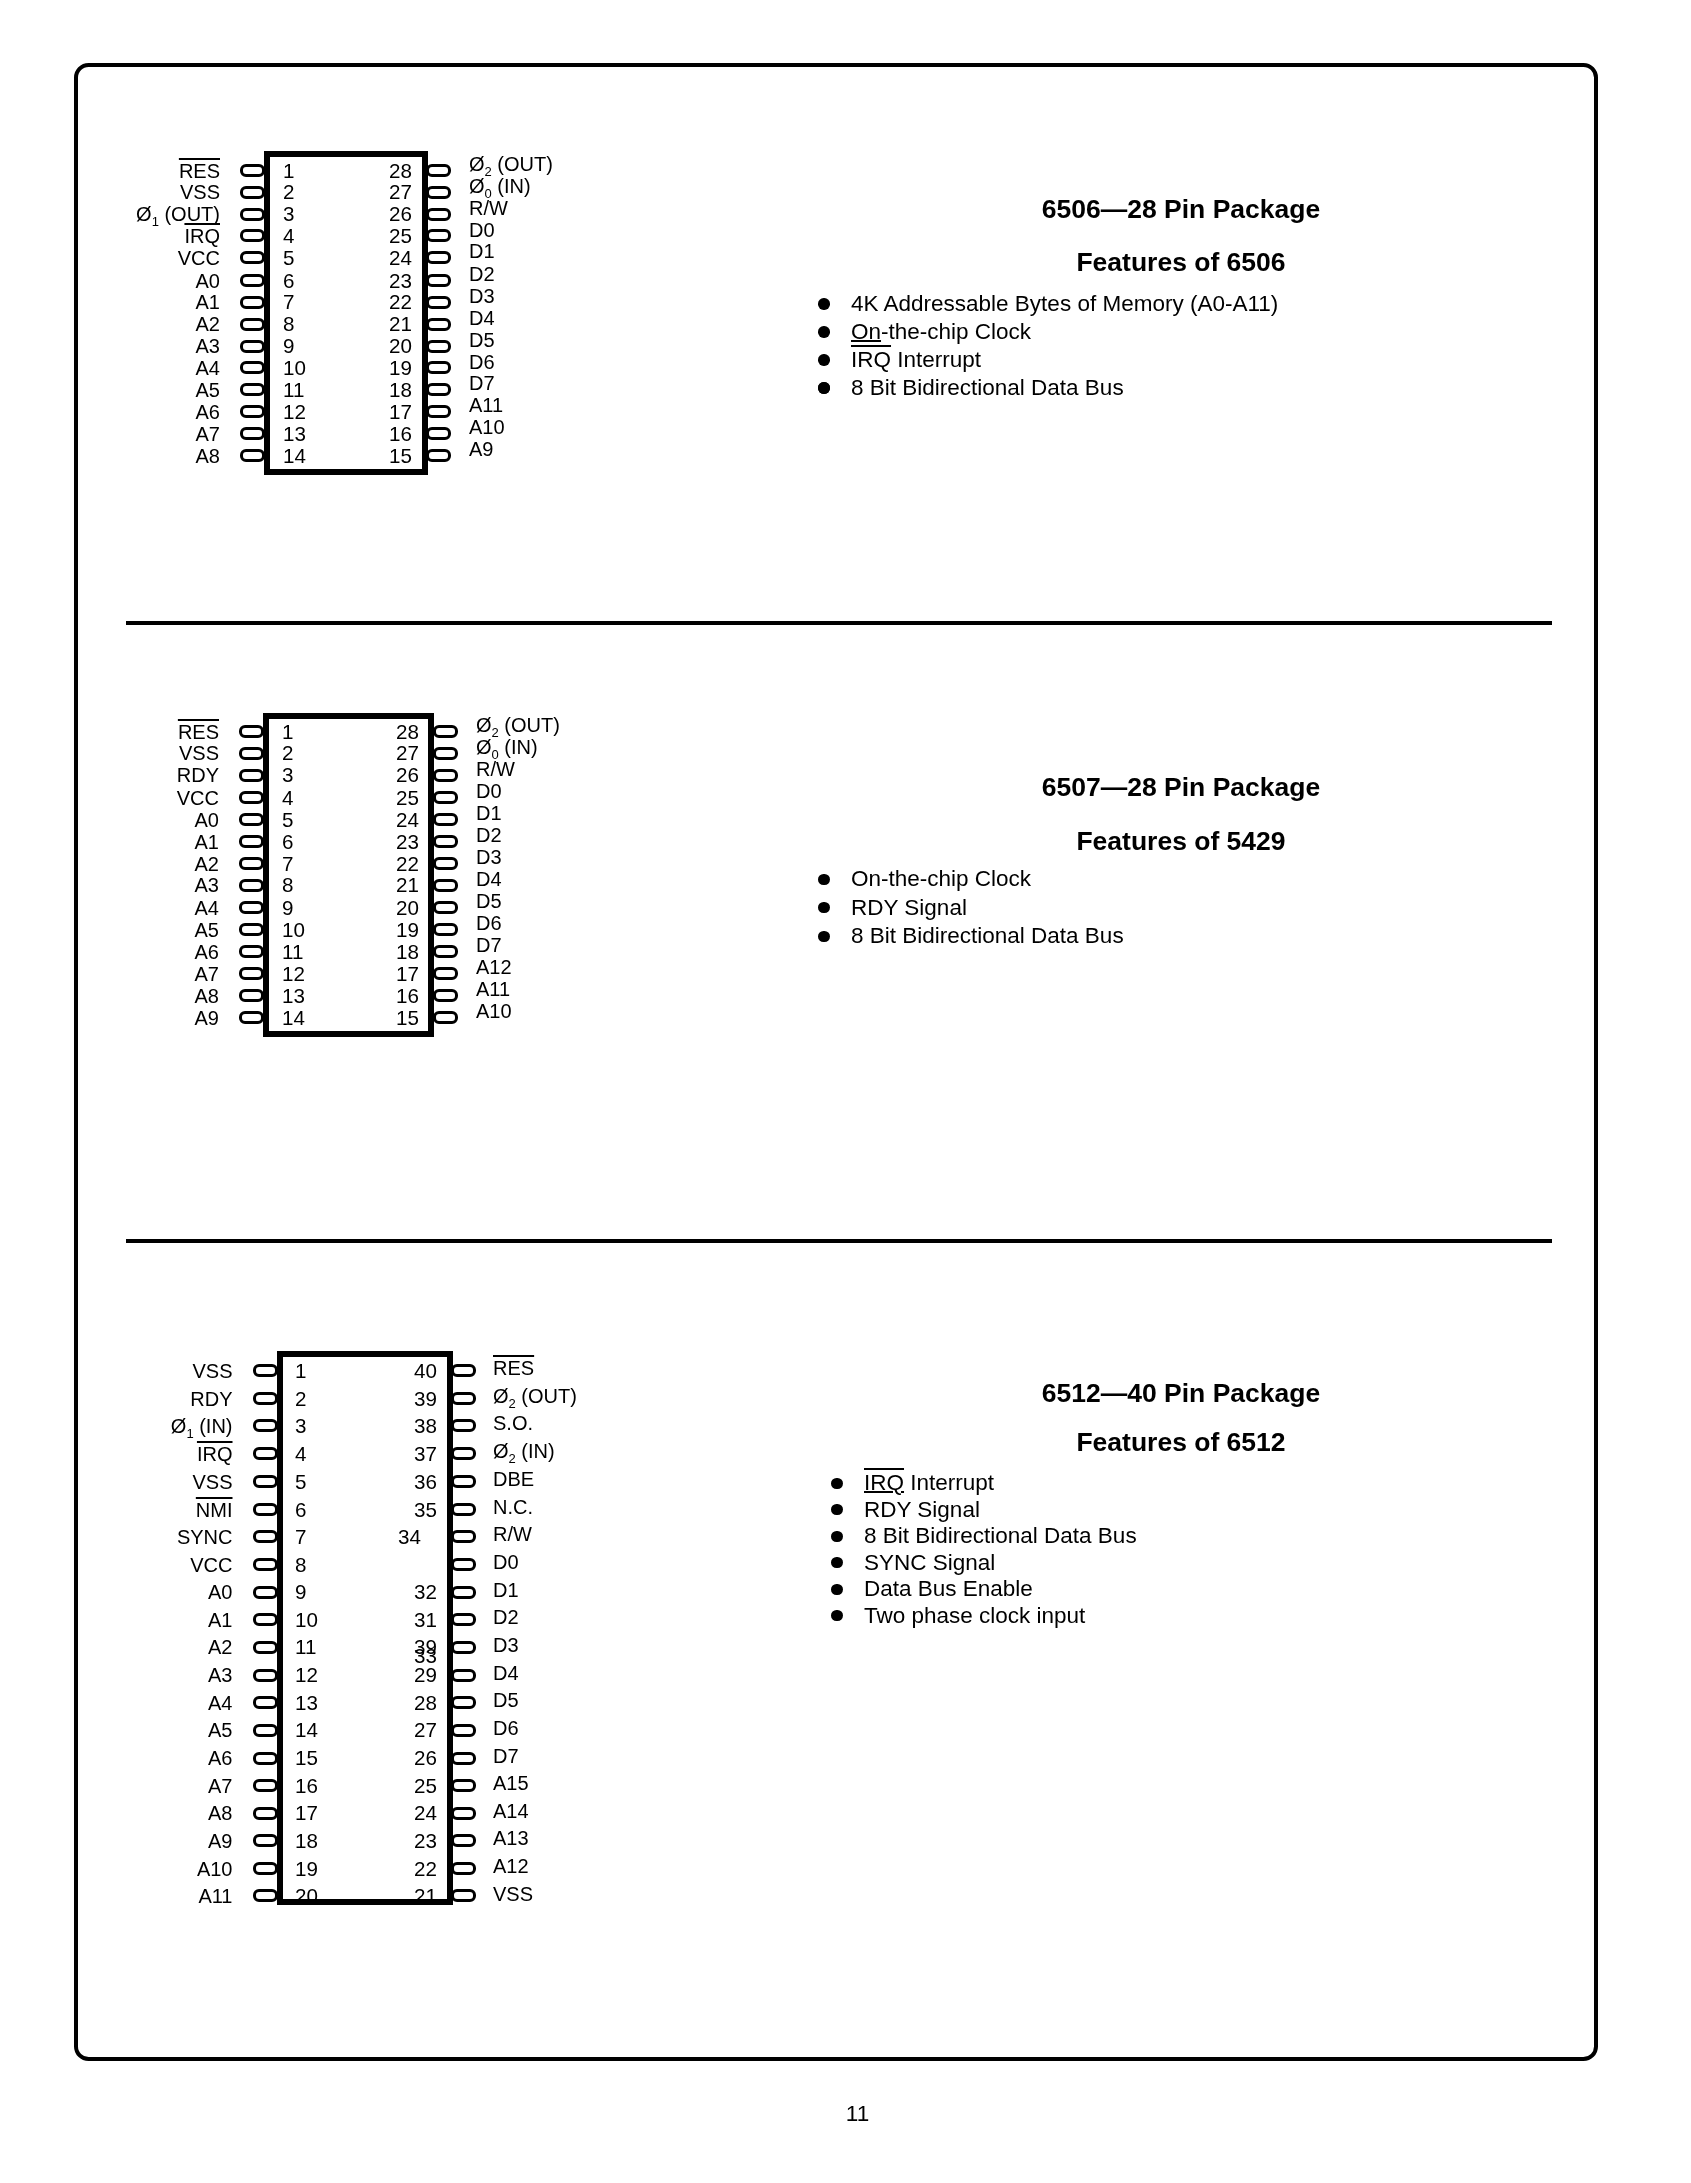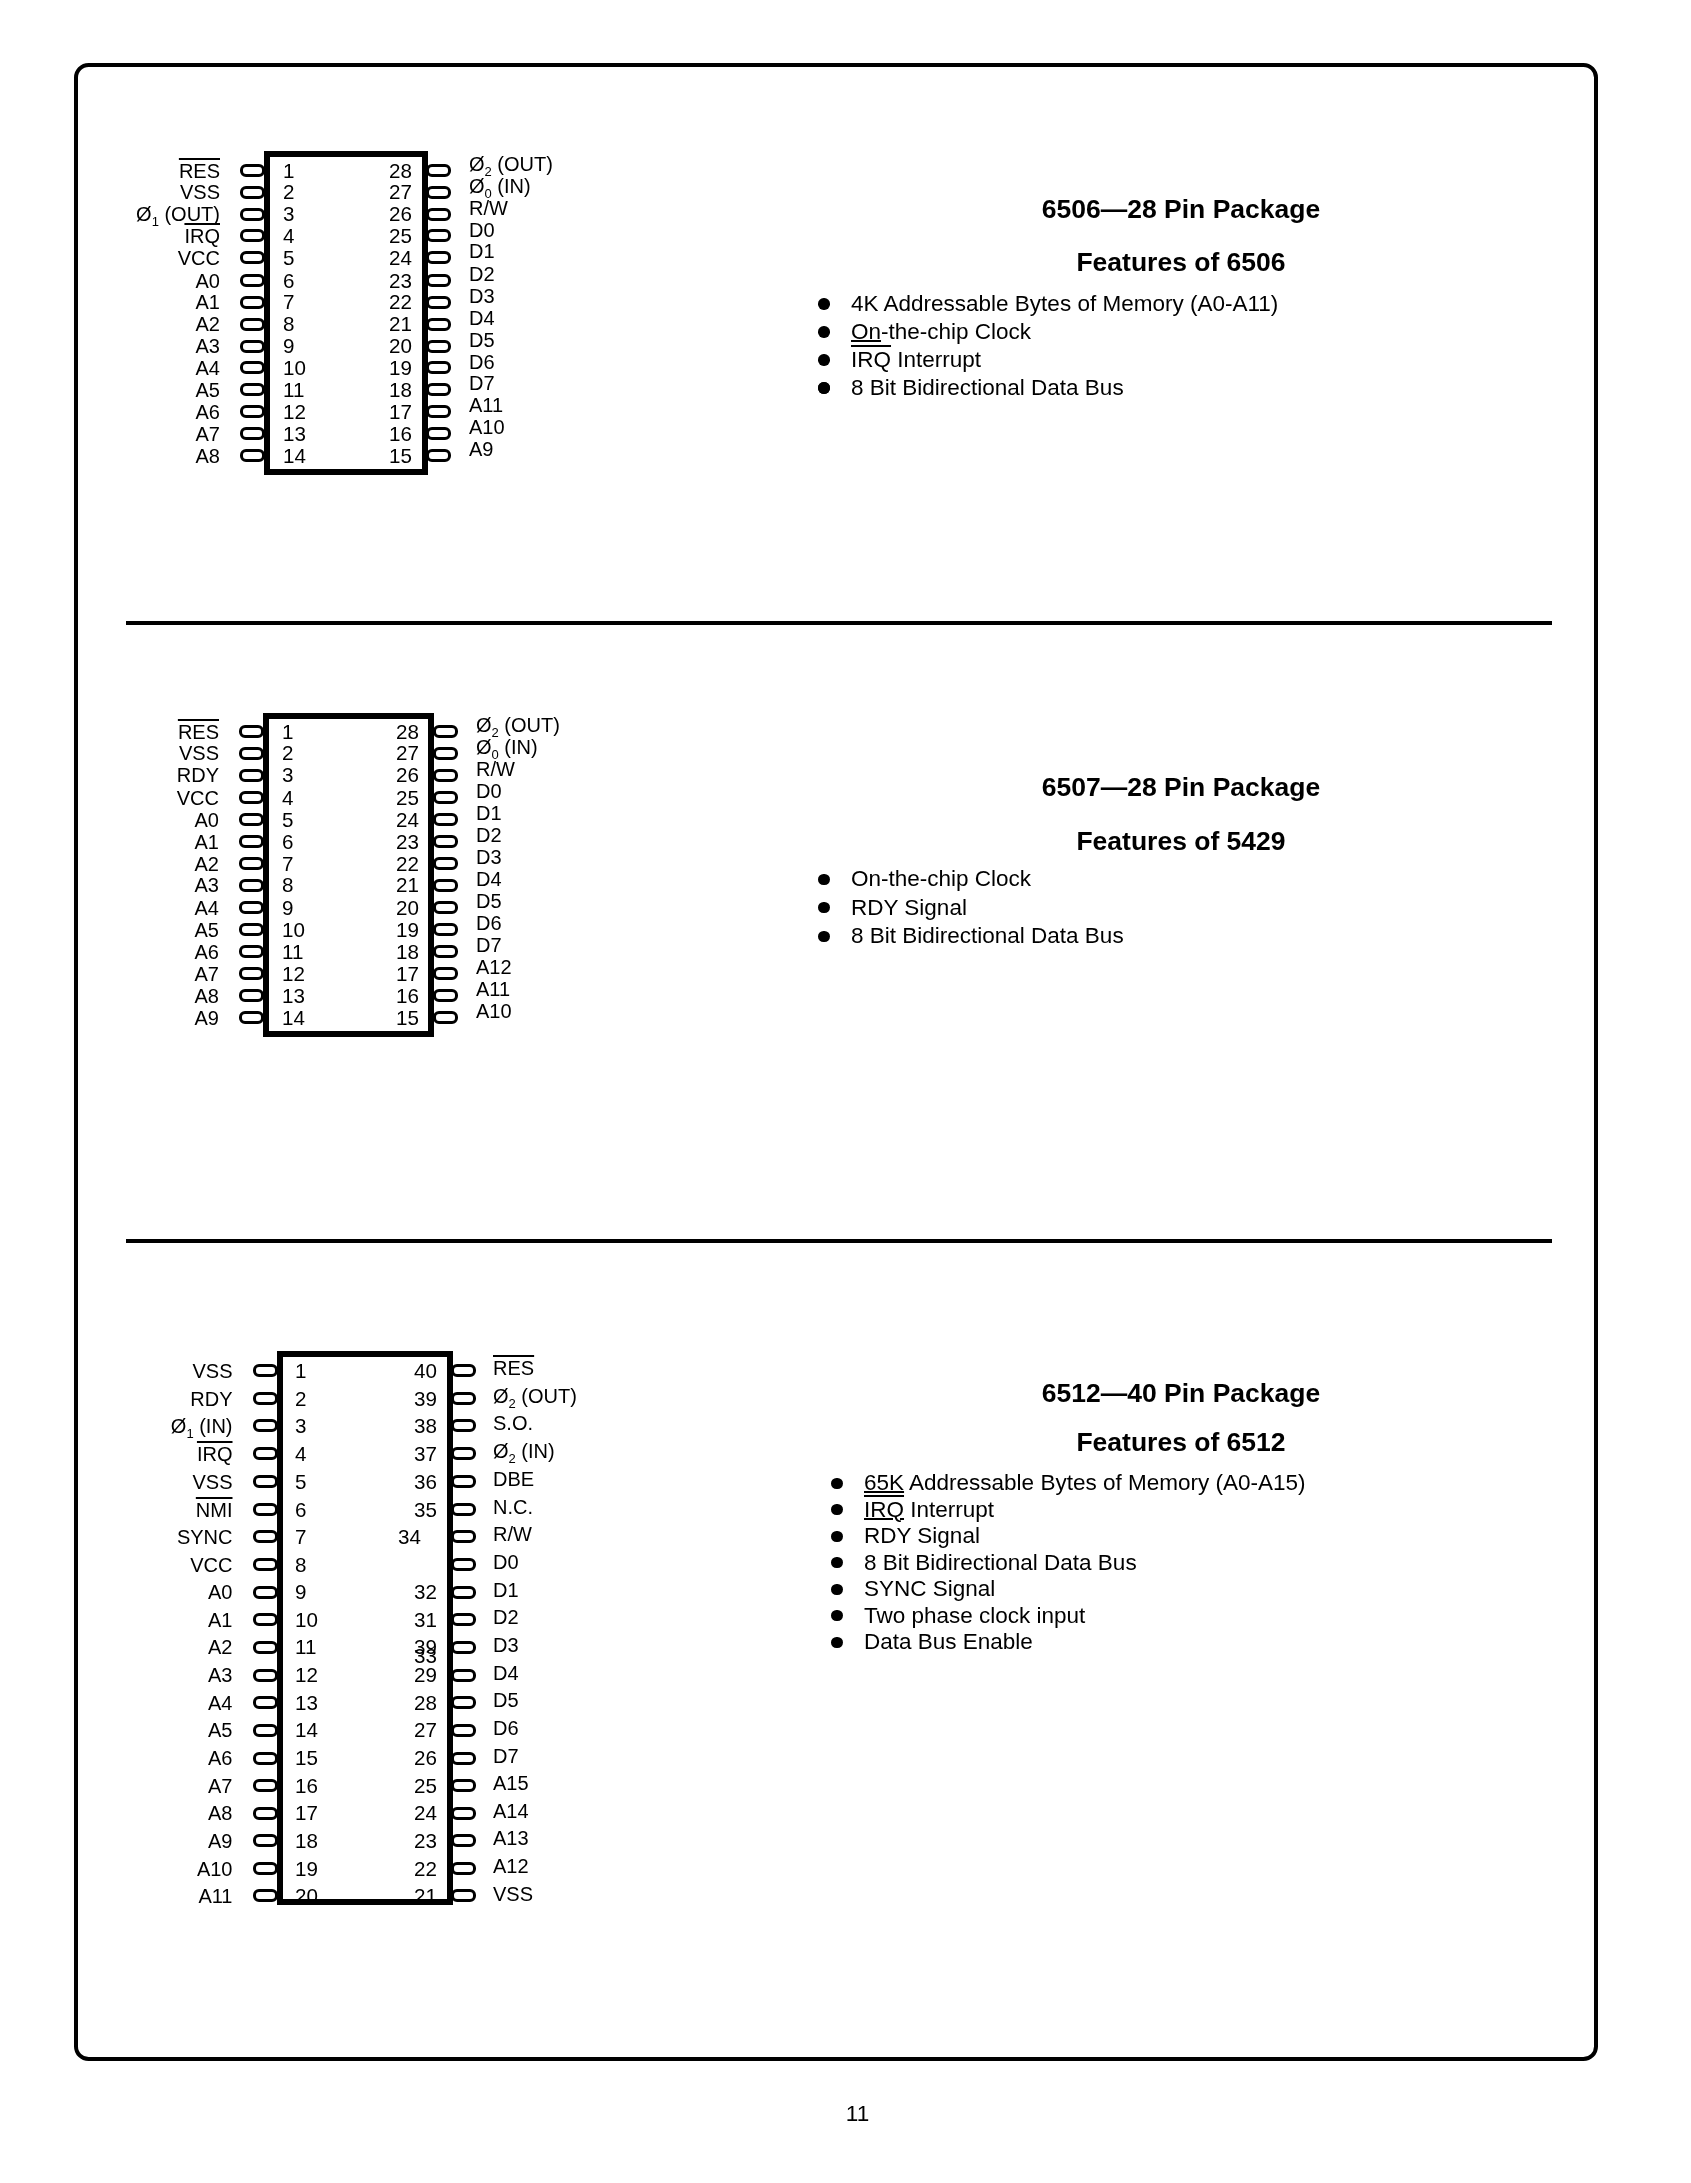--- a/index.html
+++ b/index.html
@@ -254,27 +254,26 @@
       <div class="pin-stub" style="left:433px;top:989px"></div>
       <div class="pin-label" style="left:476px;top:977px">A11</div>
       <div class="pin-num num-right" style="left:326px;top:1006px;width:93px">15</div>
       <div class="pin-stub" style="left:433px;top:1011px"></div>
       <div class="pin-label" style="left:476px;top:999px">A10</div>
     </div>
 
   <div class="sec-title" style="top:1378px">6512—40 Pin Package</div>
   <div class="sec-sub" style="top:1427px">Features of 6512</div>
   <ul class="features" style="left:830px;top:1470px;--lh:26.5px">
-      <li><span class="bullet"></span><span class="ftext"><span class="u">65K</span> Addressable Bytes of Memory (A0-A15)</span></li>
       <li><span class="bullet"></span><span class="ftext"><span class="b">IRQ</span> Interrupt</span></li>
       <li><span class="bullet"></span><span class="ftext">RDY Signal</span></li>
       <li><span class="bullet"></span><span class="ftext">8 Bit Bidirectional Data Bus</span></li>
       <li><span class="bullet"></span><span class="ftext">SYNC Signal</span></li>
+      <li><span class="bullet"></span><span class="ftext">Data Bus Enable</span></li>
       <li><span class="bullet"></span><span class="ftext">Two phase clock input</span></li>
-      <li><span class="bullet"></span><span class="ftext">Data Bus Enable</span></li>
     </ul>
   <div class="chip">
       <div class="chip-body" style="left:277px;top:1351px;width:176px;height:554px"></div>
       <div class="pin-label left-label" style="left:-32.5px;top:1359px;width:265px">VSS</div>
       <div class="pin-stub" style="left:253px;top:1364px"></div>
       <div class="pin-num" style="left:295px;top:1359px">1</div>
       <div class="pin-label left-label" style="left:-32.5px;top:1387px;width:265px">RDY</div>
       <div class="pin-stub" style="left:253px;top:1392px"></div>
       <div class="pin-num" style="left:295px;top:1387px">2</div>
       <div class="pin-label left-label" style="left:-32.5px;top:1414px;width:265px">Ø<sub>1</sub> (IN)</div>

